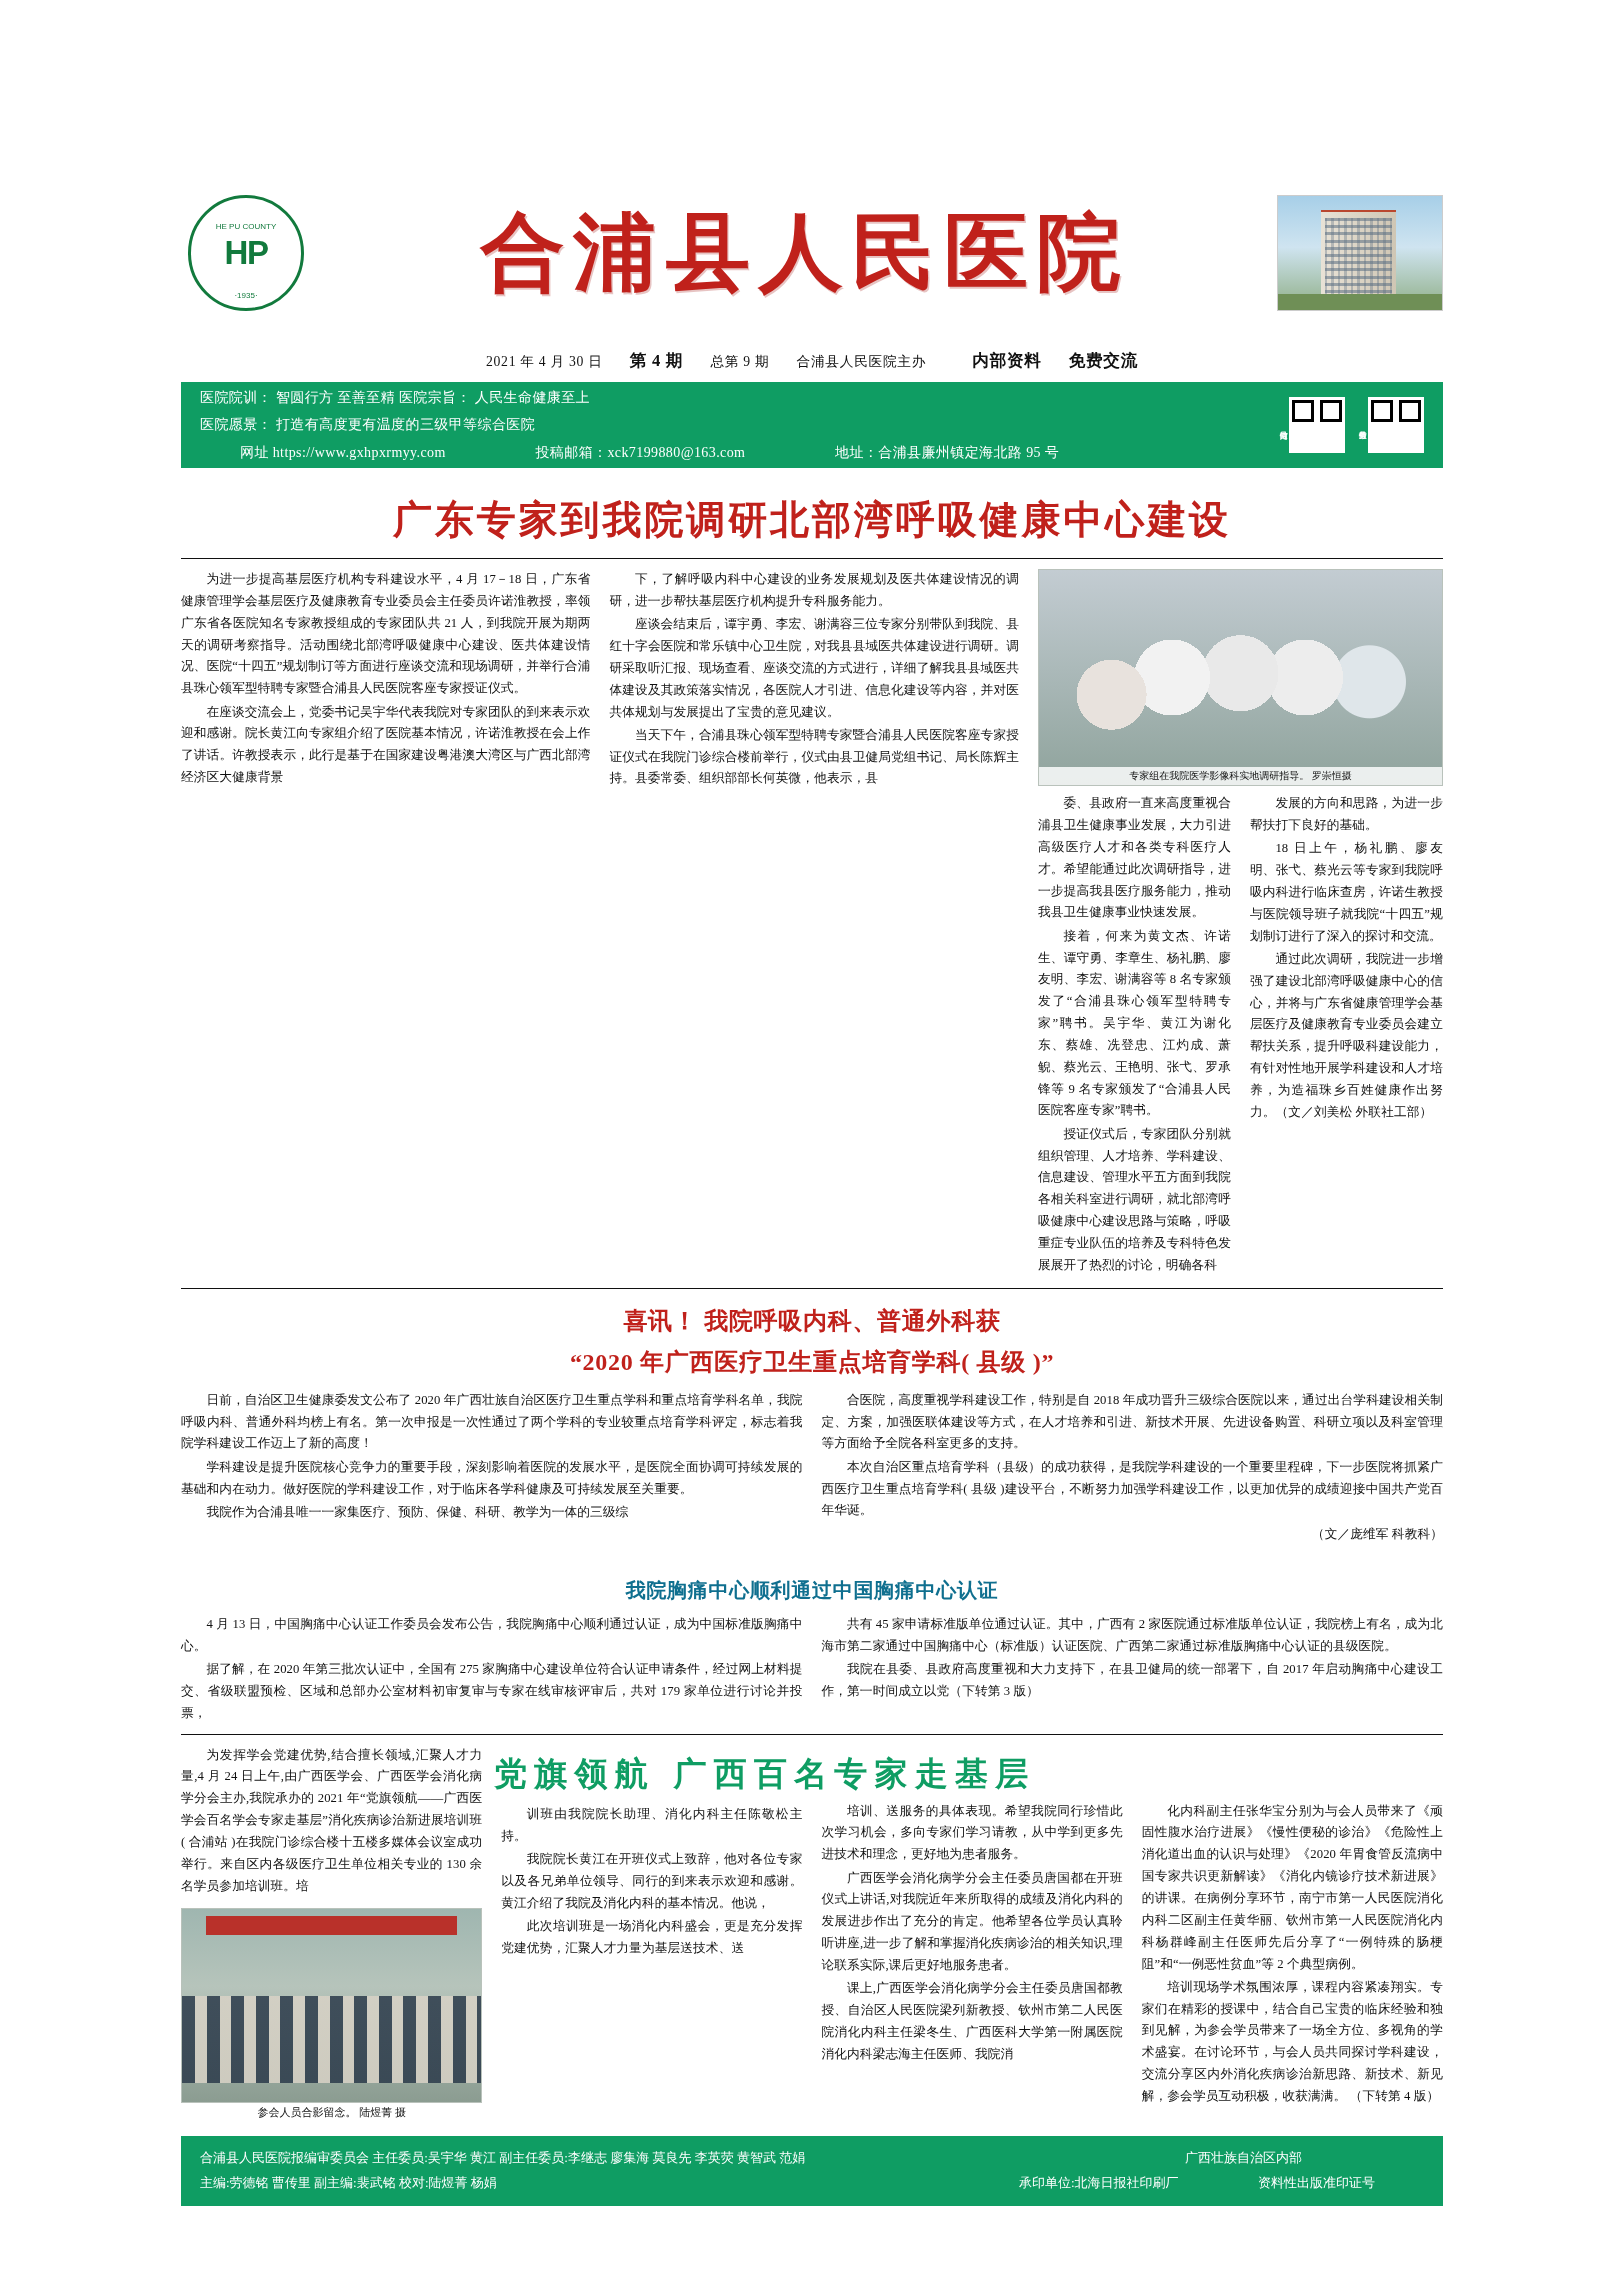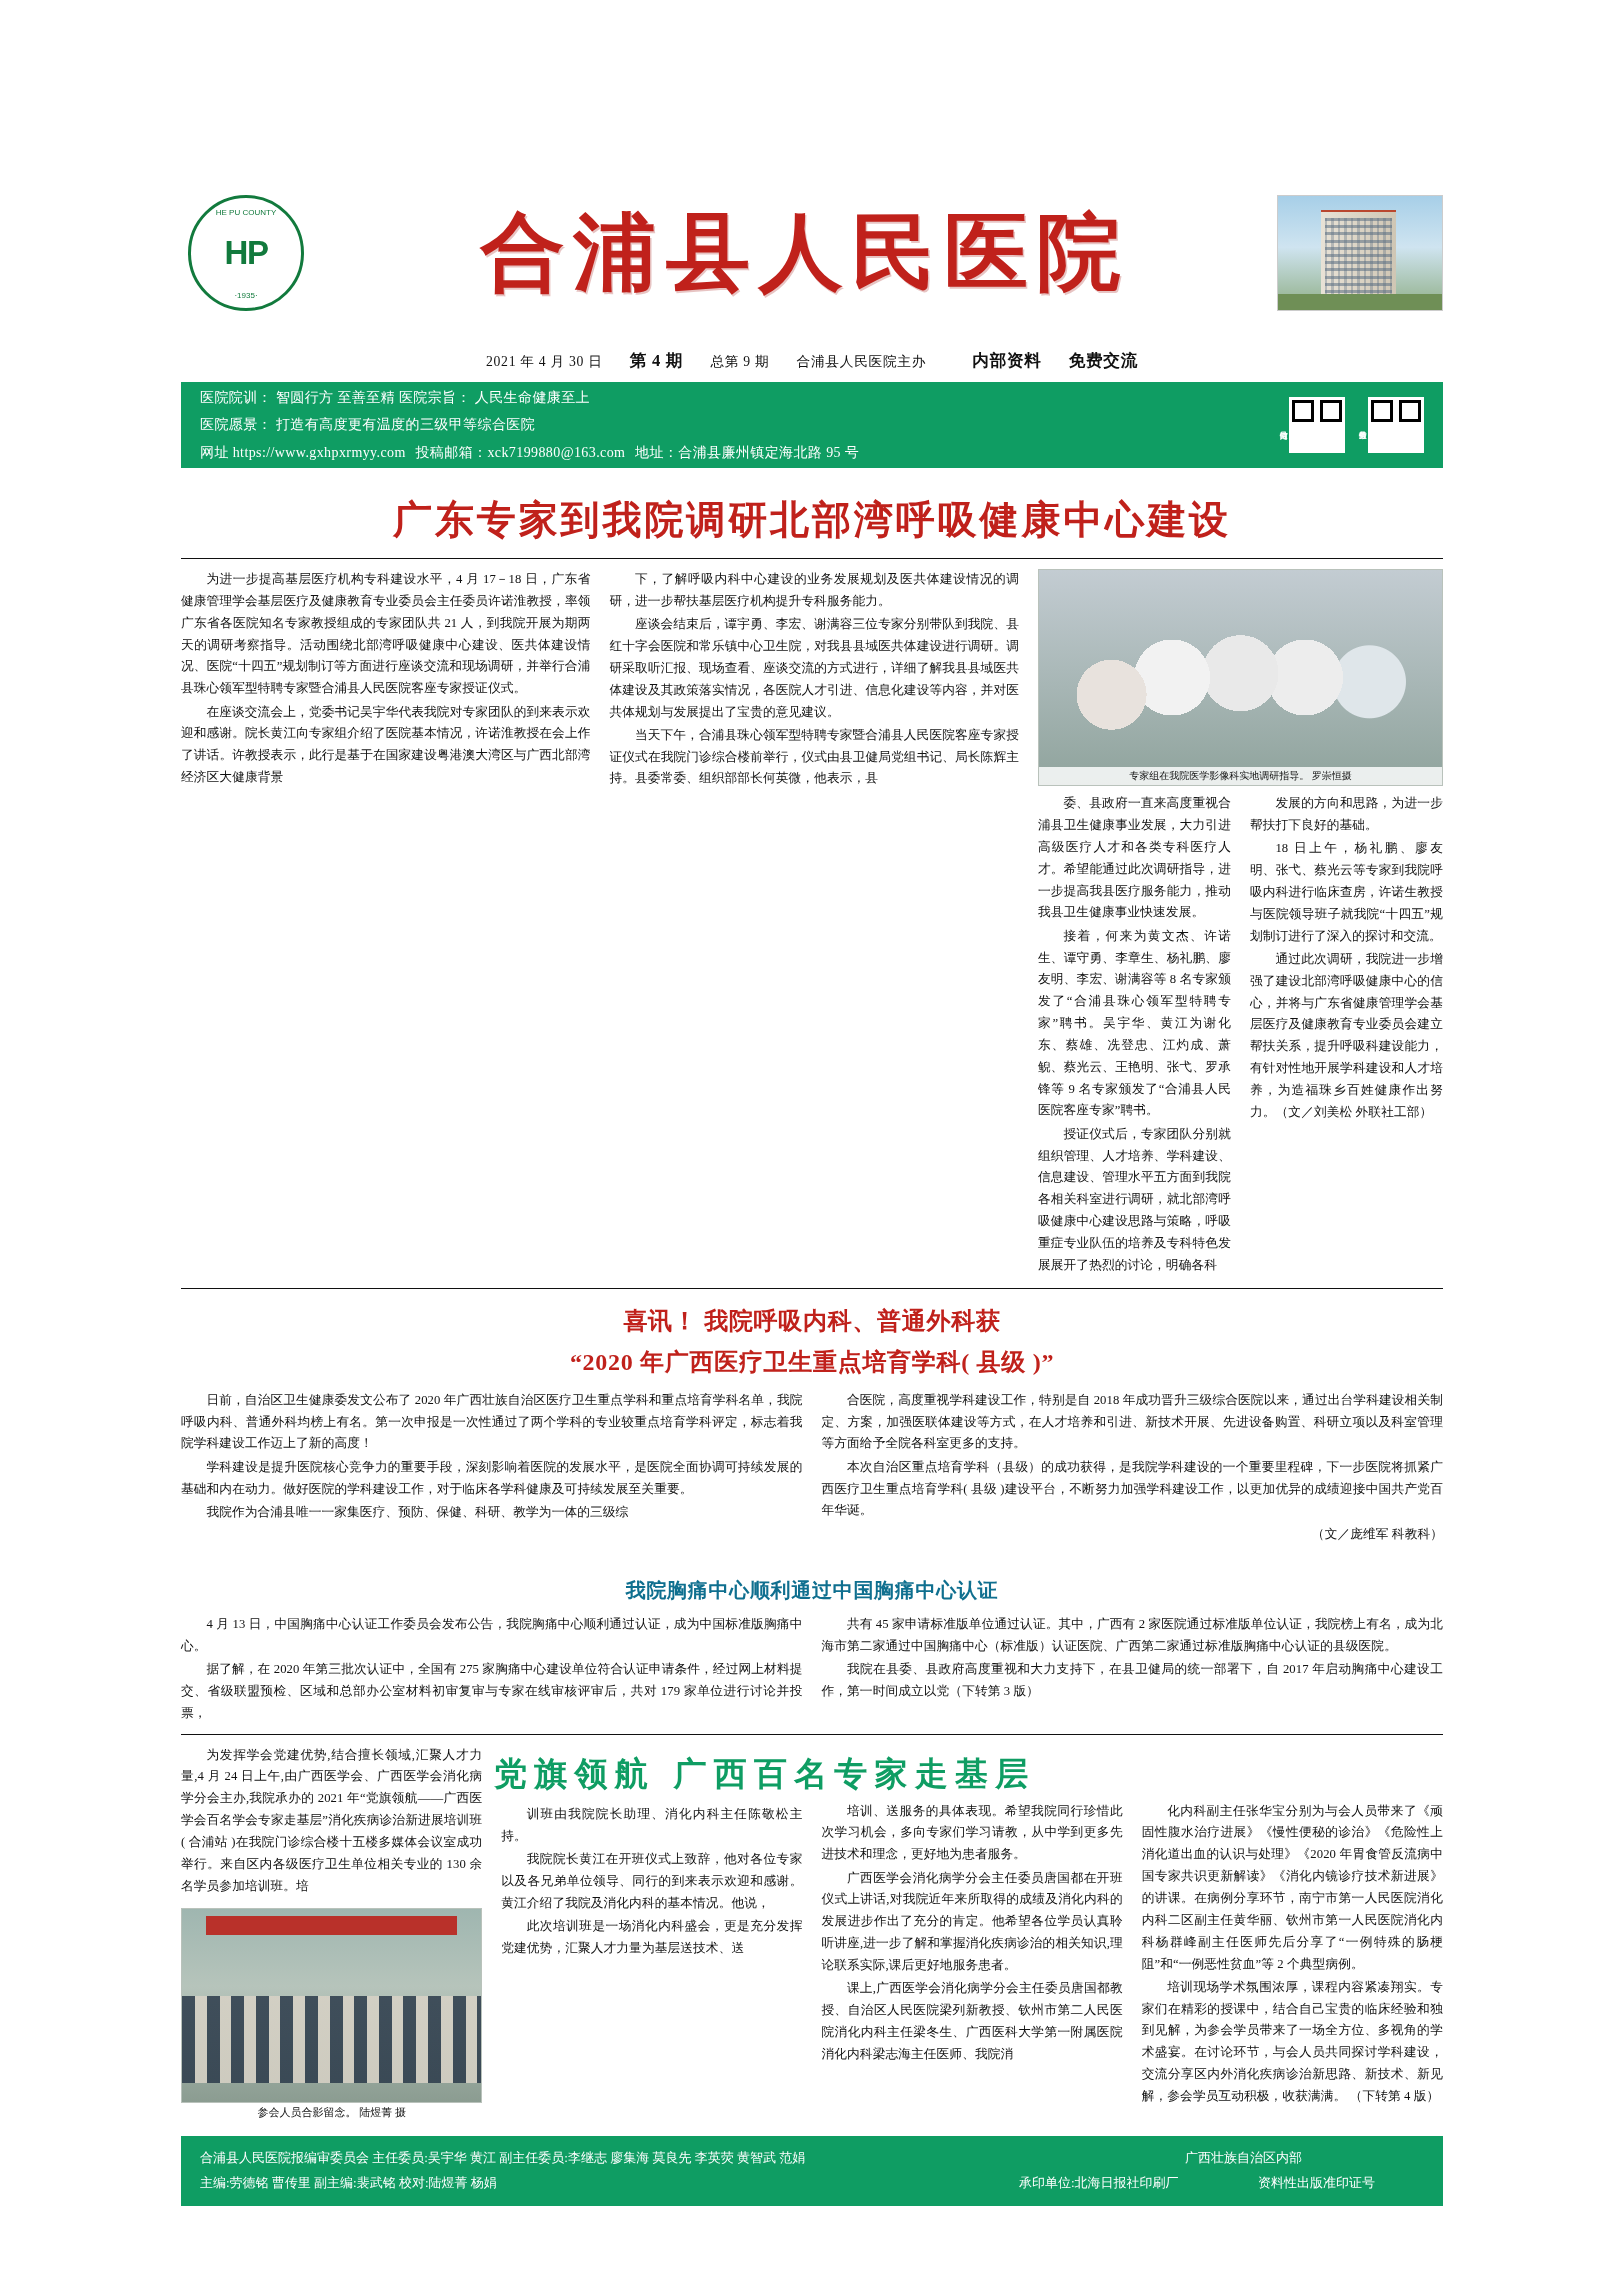--- a/index.html
+++ b/index.html
@@ -41,21 +41,21 @@
   }
   .logo-inner {
     font-family: "Liberation Sans", sans-serif;
     font-weight: bold; font-size: 33px; color:#127a3d;
     letter-spacing: -1.4px;
   }
   .logo-arc-top, .logo-arc-bot {
     position:absolute; left:0; right:0; text-align:center;
     font-size: 8px; color:#127a3d; font-family:"Liberation Sans",sans-serif;
   }
-  .logo-arc-top { top: 10px; }
+  .logo-arc-top { top: 24px; }
   .logo-arc-bot { bottom: 7.2px; }
   .paper-title {
     flex: 1 1 auto;
     text-align: center;
     font-size: 84px;
     font-weight: bold;
     color: #c0211b;
     letter-spacing: 8.7px;
     font-family: "DejaVu Serif", serif;
     text-shadow: 1.4px 2.2px 0 rgba(160,20,15,0.25);
@@ -98,21 +98,21 @@
     margin: 0 181px;
     background: #0f9d63;
     color: #fff;
     height: 86px;
     display: flex;
     align-items: center;
     padding: 7.2px 19px;
     position: relative;
   }
   .greenbar-left { flex: 1 1 auto; font-size: 14px; line-height: 1.95; letter-spacing: 0.4px; }
-  .greenbar-left .row2 span { margin-right: 2.9px; }
+  .greenbar-left .row2 span { margin-right: 2.9px; margin-left: 40px; }
   .greenbar-right { display:flex; gap: 13px; align-items:center; }
   .qr-box { text-align:center; }
   .qr-label {
     font-size: 8px; writing-mode: vertical-rl; display:inline-block;
     height: 56px; line-height: 1; margin-right: 2.2px; vertical-align: top;
   }
   .qr {
     width: 56px; height: 56px; background:#fff; display:inline-block; vertical-align: top;
     background-image:
       repeating-linear-gradient(to right, #000 0 2.9px, #fff 2.9px 5.8px),

